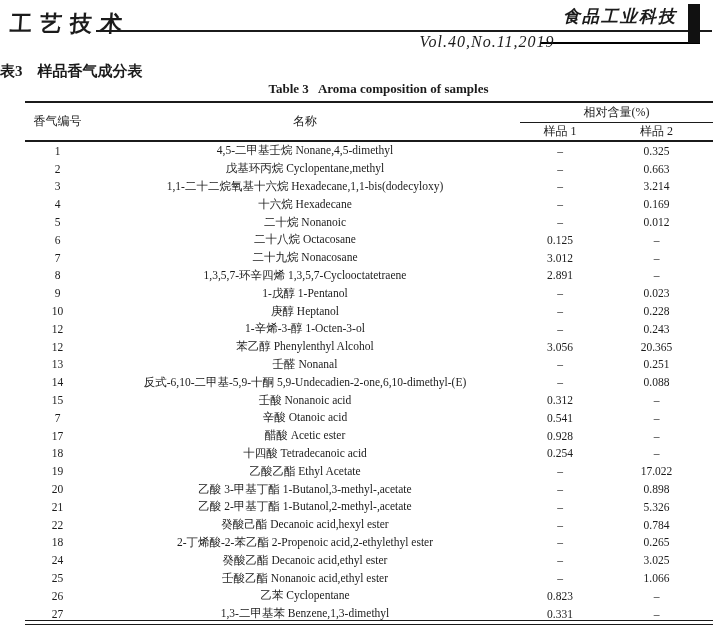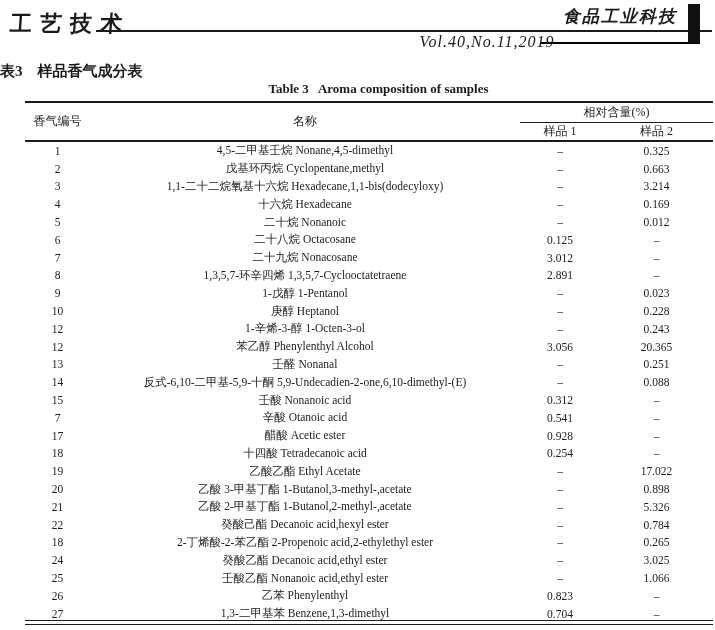--- a/index.html
+++ b/index.html
@@ -237,28 +237,28 @@
           <td>3.025</td>
         </tr>
         <tr>
           <td>25</td>
           <td>壬酸乙酯 Nonanoic acid,ethyl ester</td>
           <td>–</td>
           <td>1.066</td>
         </tr>
         <tr>
           <td>26</td>
-          <td>乙苯 Phenylenthyl</td>
+          <td>乙苯 Cyclopentane</td>
           <td>0.823</td>
           <td>–</td>
         </tr>
         <tr>
           <td>27</td>
           <td>1,3-二甲基苯 Benzene,1,3-dimethyl</td>
-          <td>0.704</td>
+          <td>0.331</td>
           <td>–</td>
         </tr>
       </tbody>
   </table>
 
   <div class="bottom-rule"></div>
 
 </div>
 
 </body></html>

